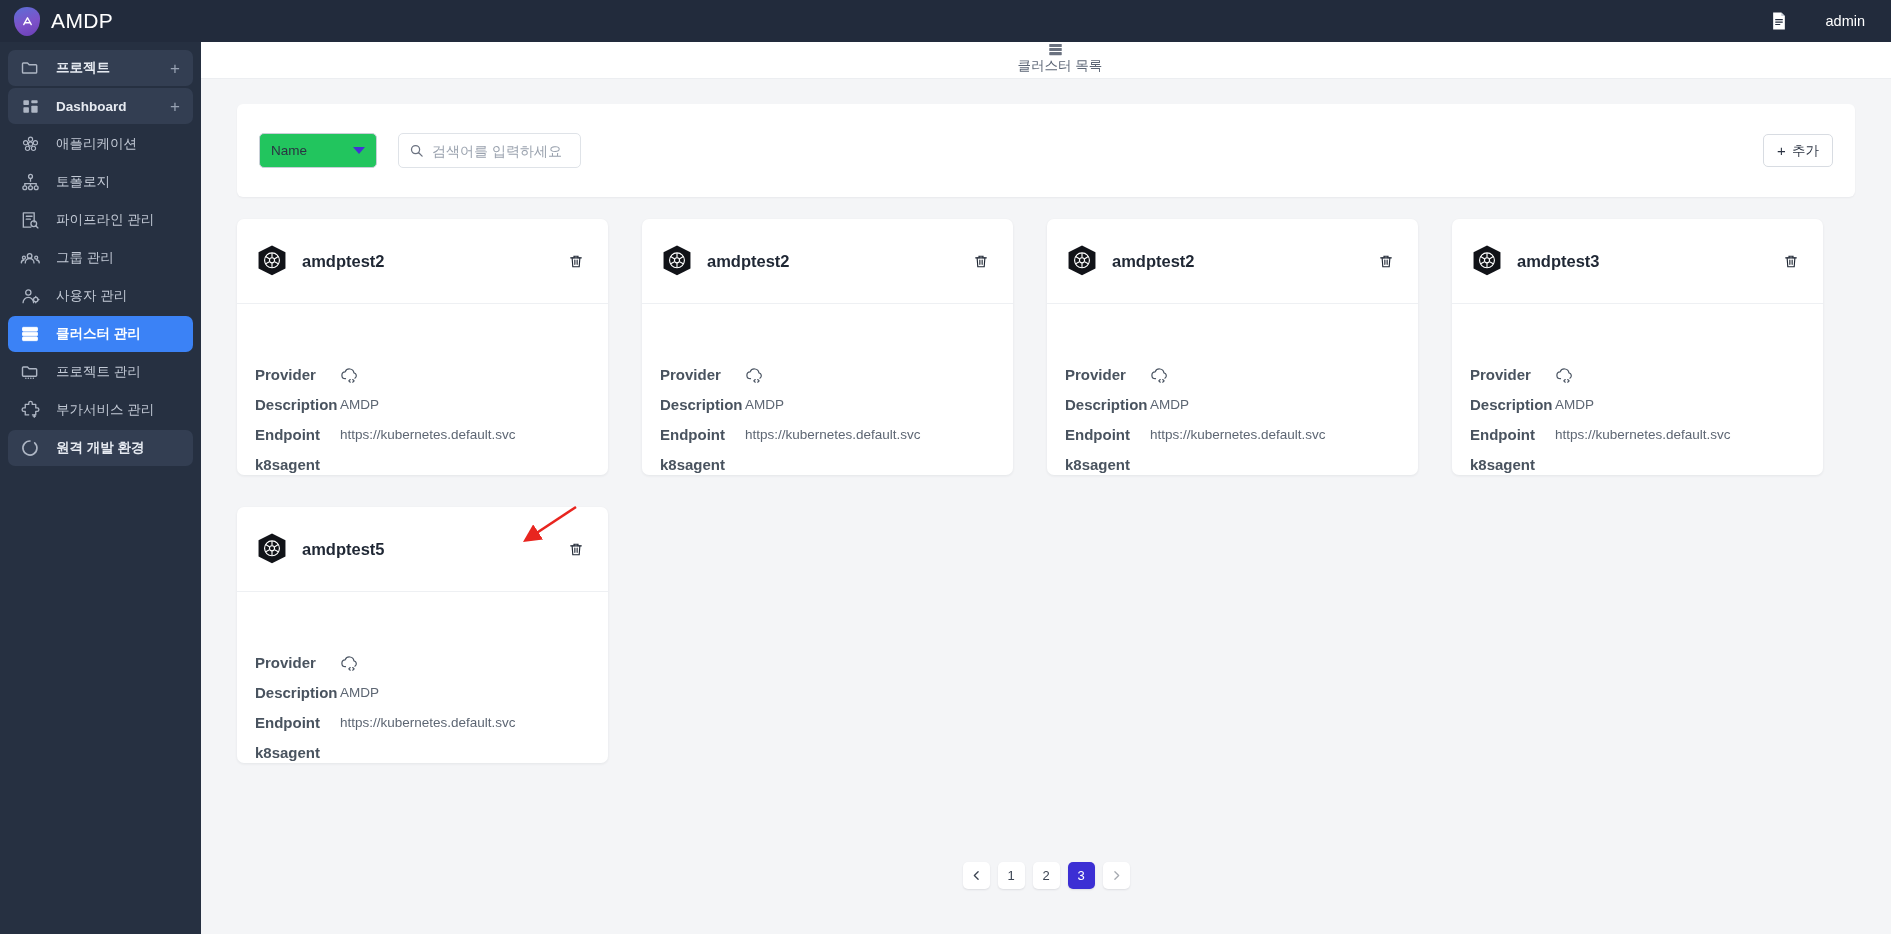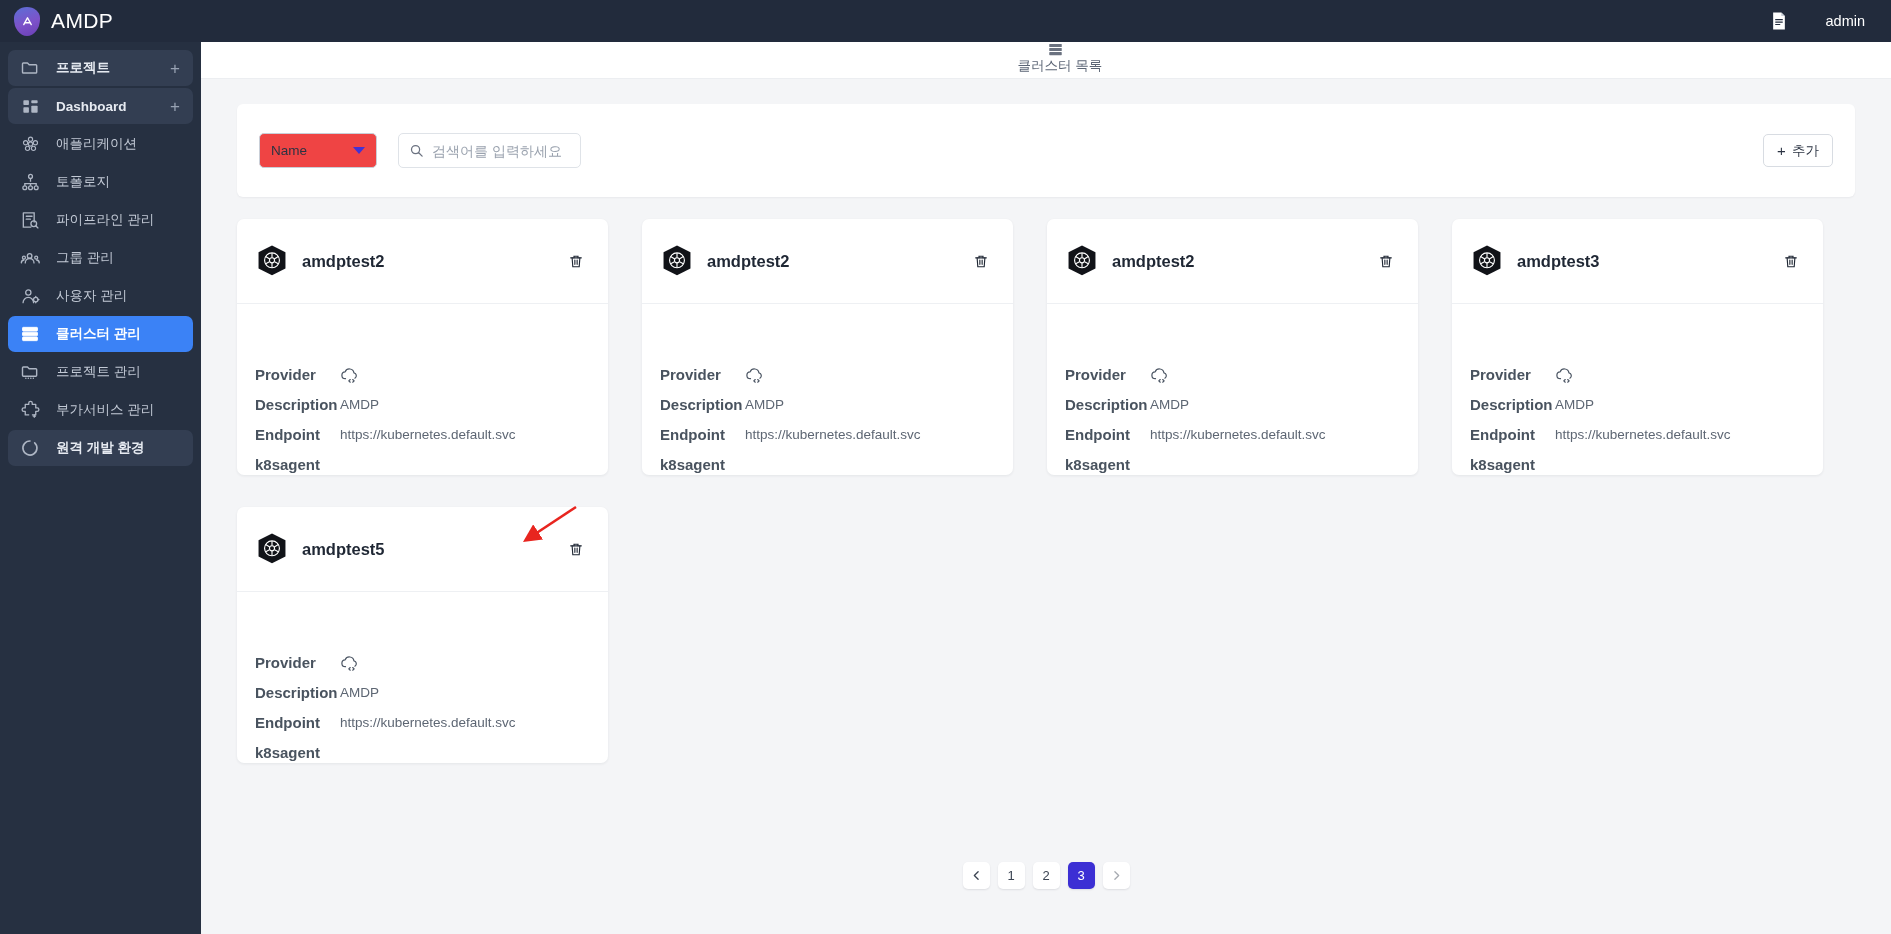--- a/index.html
+++ b/index.html
@@ -97,21 +97,21 @@
     background: #ffffff;
     border-radius: 6px;
     height: 93px;
     display: flex; align-items: center;
     padding: 0 22px;
     box-shadow: 0 1px 2px rgba(16,24,40,.05);
   }
   .select-box {
     width: 118px; height: 35px;
     border: 1px solid #c9cfd8; border-radius: 5px;
-    background: #ef4444;
+    background: #22c55e;
     display: flex; align-items: center;
     padding: 0 11px;
     font-size: 13.5px; color: #2b3342;
     cursor: pointer;
   }
   .select-caret {
     margin-left: auto; width: 0; height: 0;
     border-left: 6px solid transparent;
     border-right: 6px solid transparent;
     border-top: 7px solid #4332d4;

